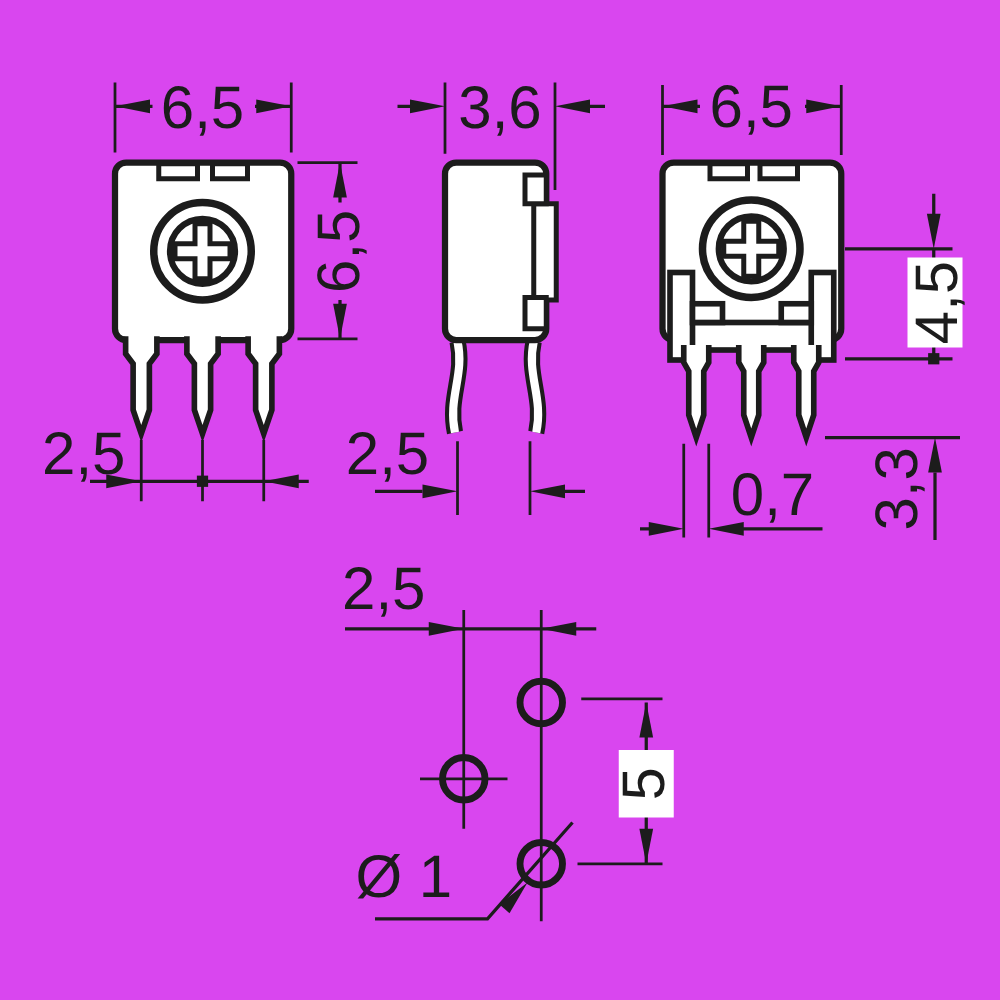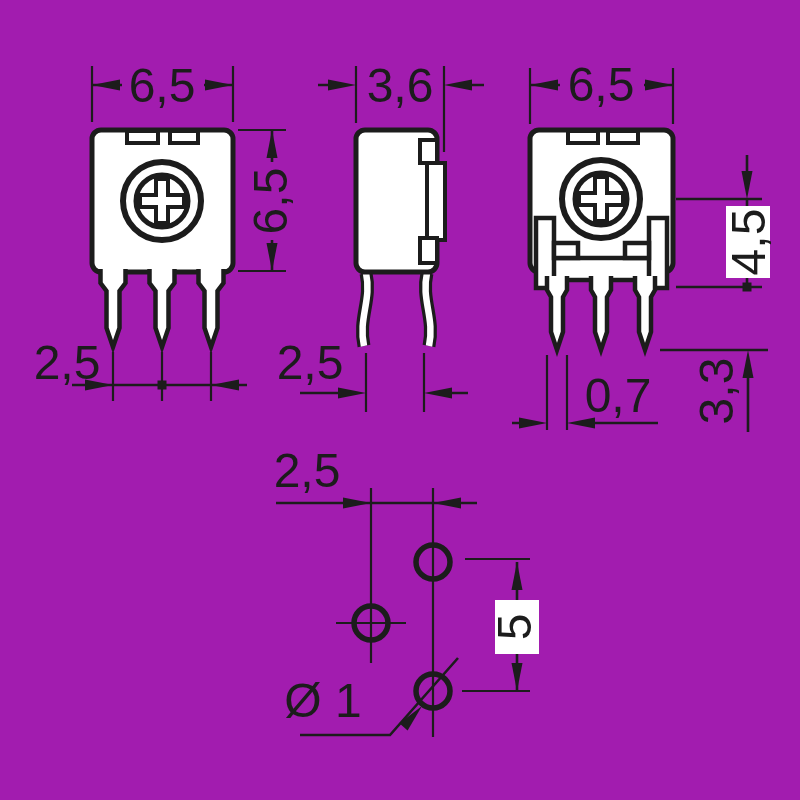--- a/index.html
+++ b/index.html
@@ -1,16 +1,16 @@
 <!DOCTYPE html>
 <html><head>
 <meta charset="utf-8">
 <style>
   html,body{margin:0;padding:0;background:#ffffff;}
-  .canvas{width:800px;height:800px;background:#a21caf;position:relative;overflow:hidden;}
+  .canvas{width:800px;height:800px;background:#d946ef;position:relative;overflow:hidden;}
   svg{display:block;}
   .dim-text{
     font-family:"Liberation Sans","DejaVu Sans",sans-serif;
     font-size:48px;
     fill:#1c1c1c;
     letter-spacing:0px;
   }
   .ink-stroke{stroke:#1c1c1c;fill:none;}
   .ink-fill{fill:#1c1c1c;stroke:none;}
   .white-fill{fill:#ffffff;}

